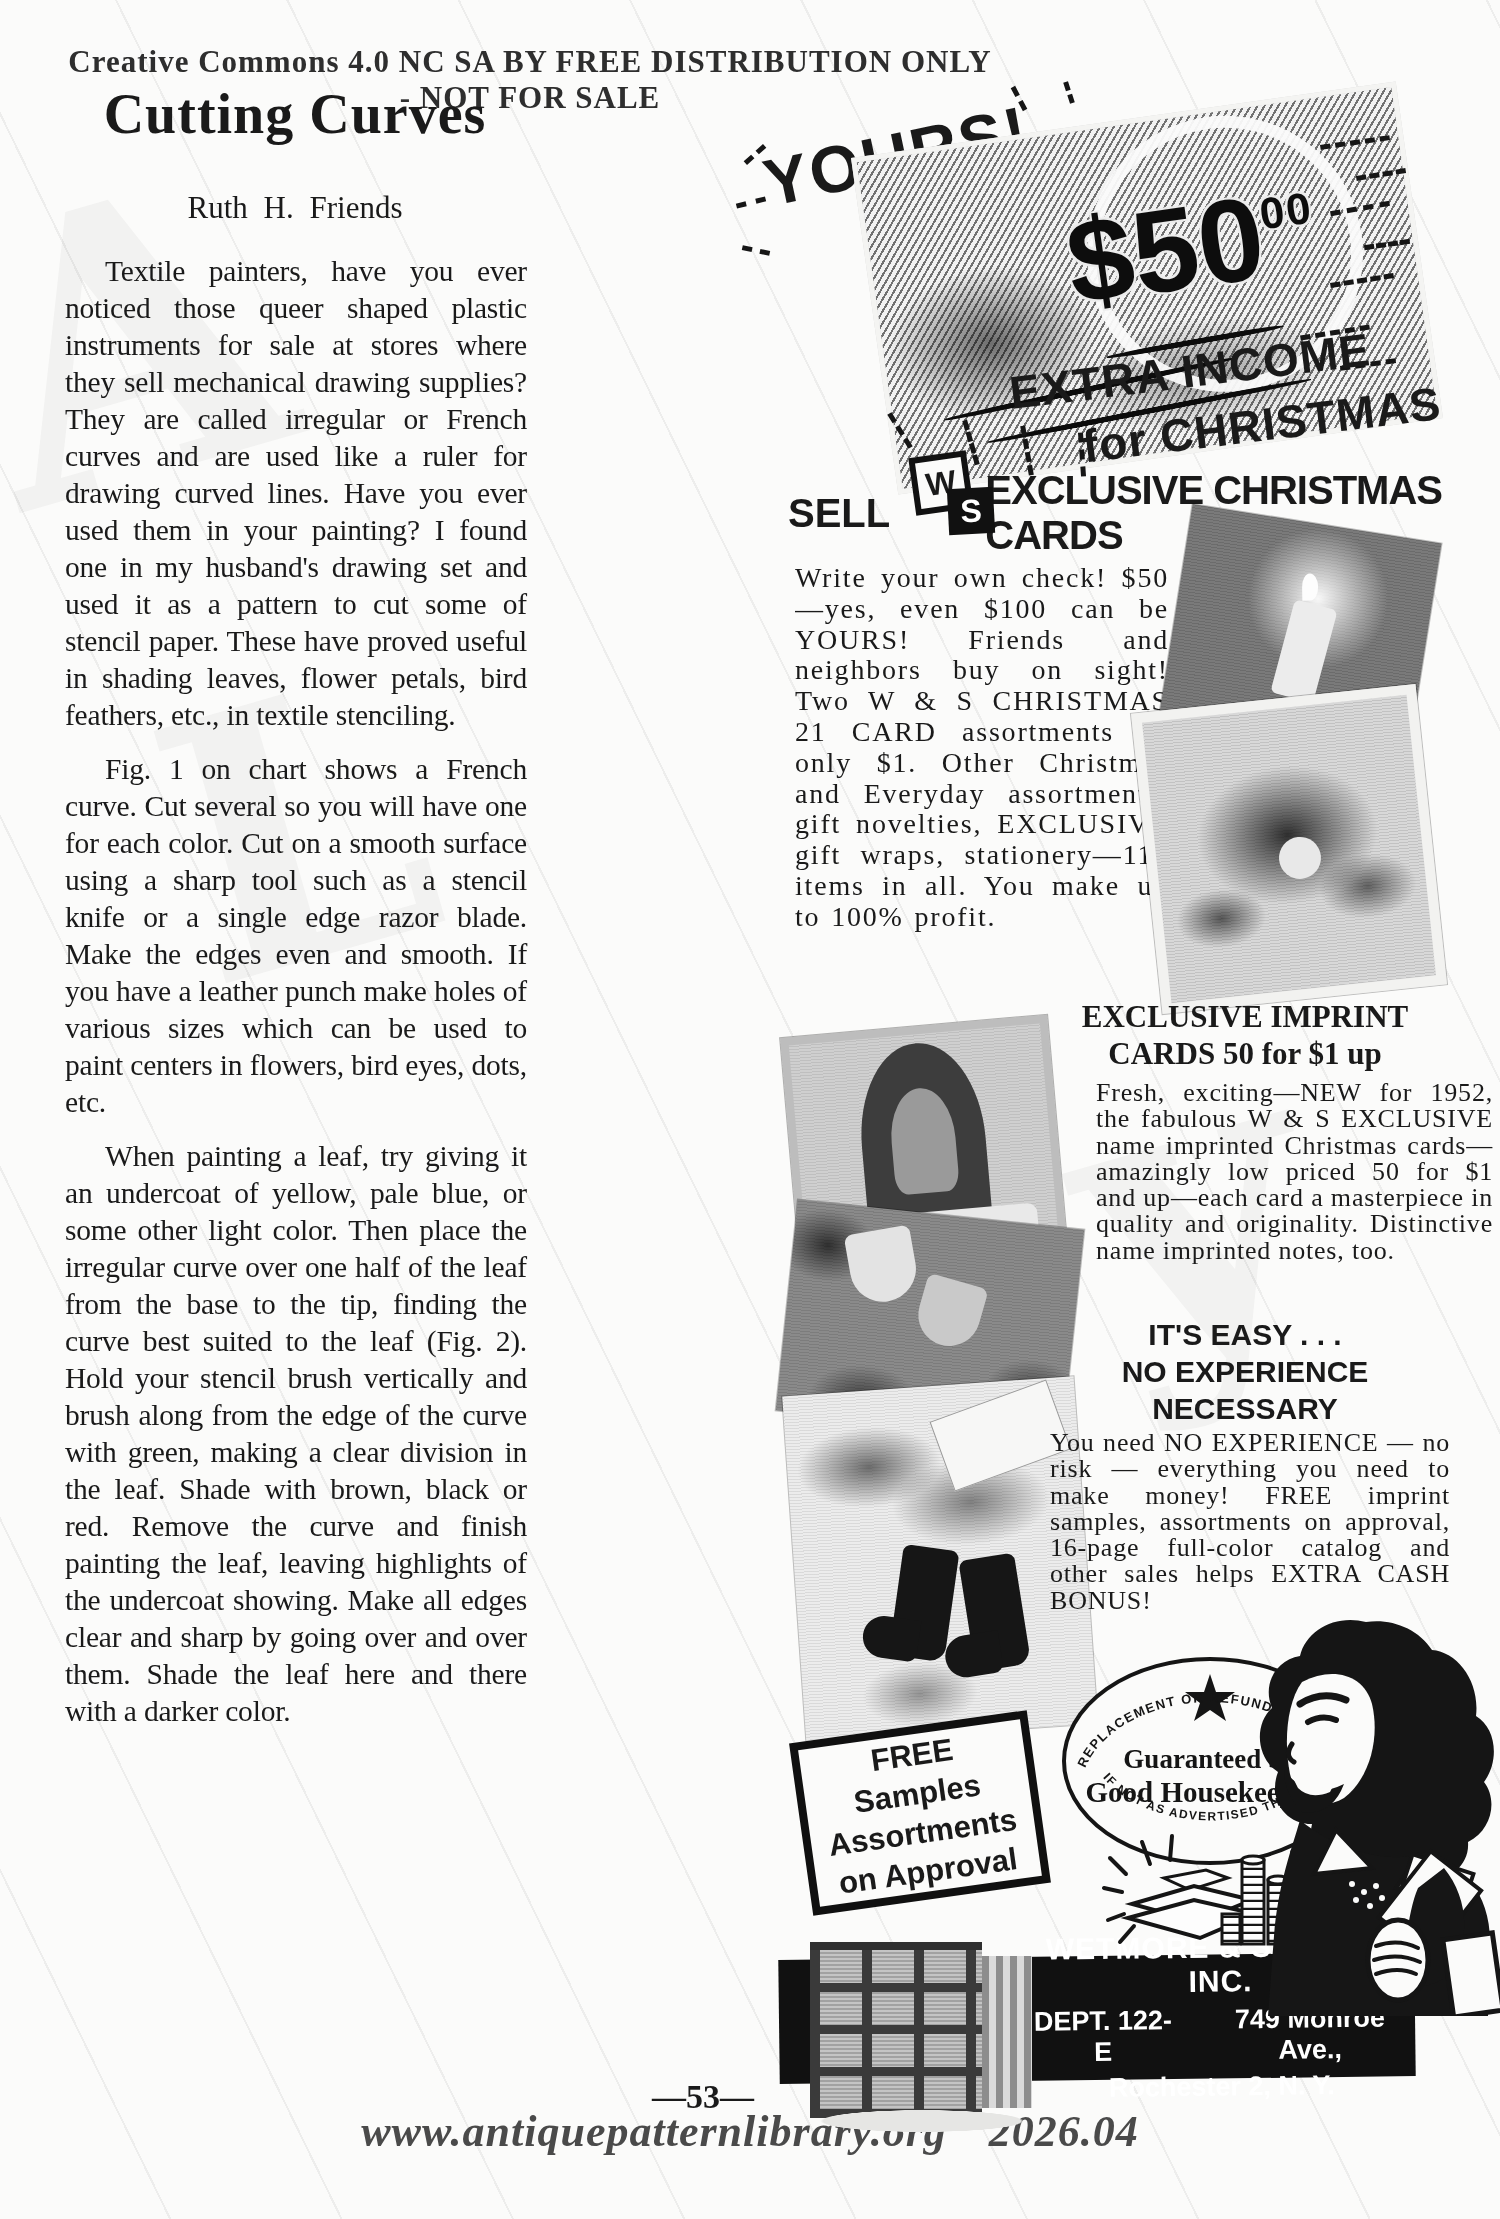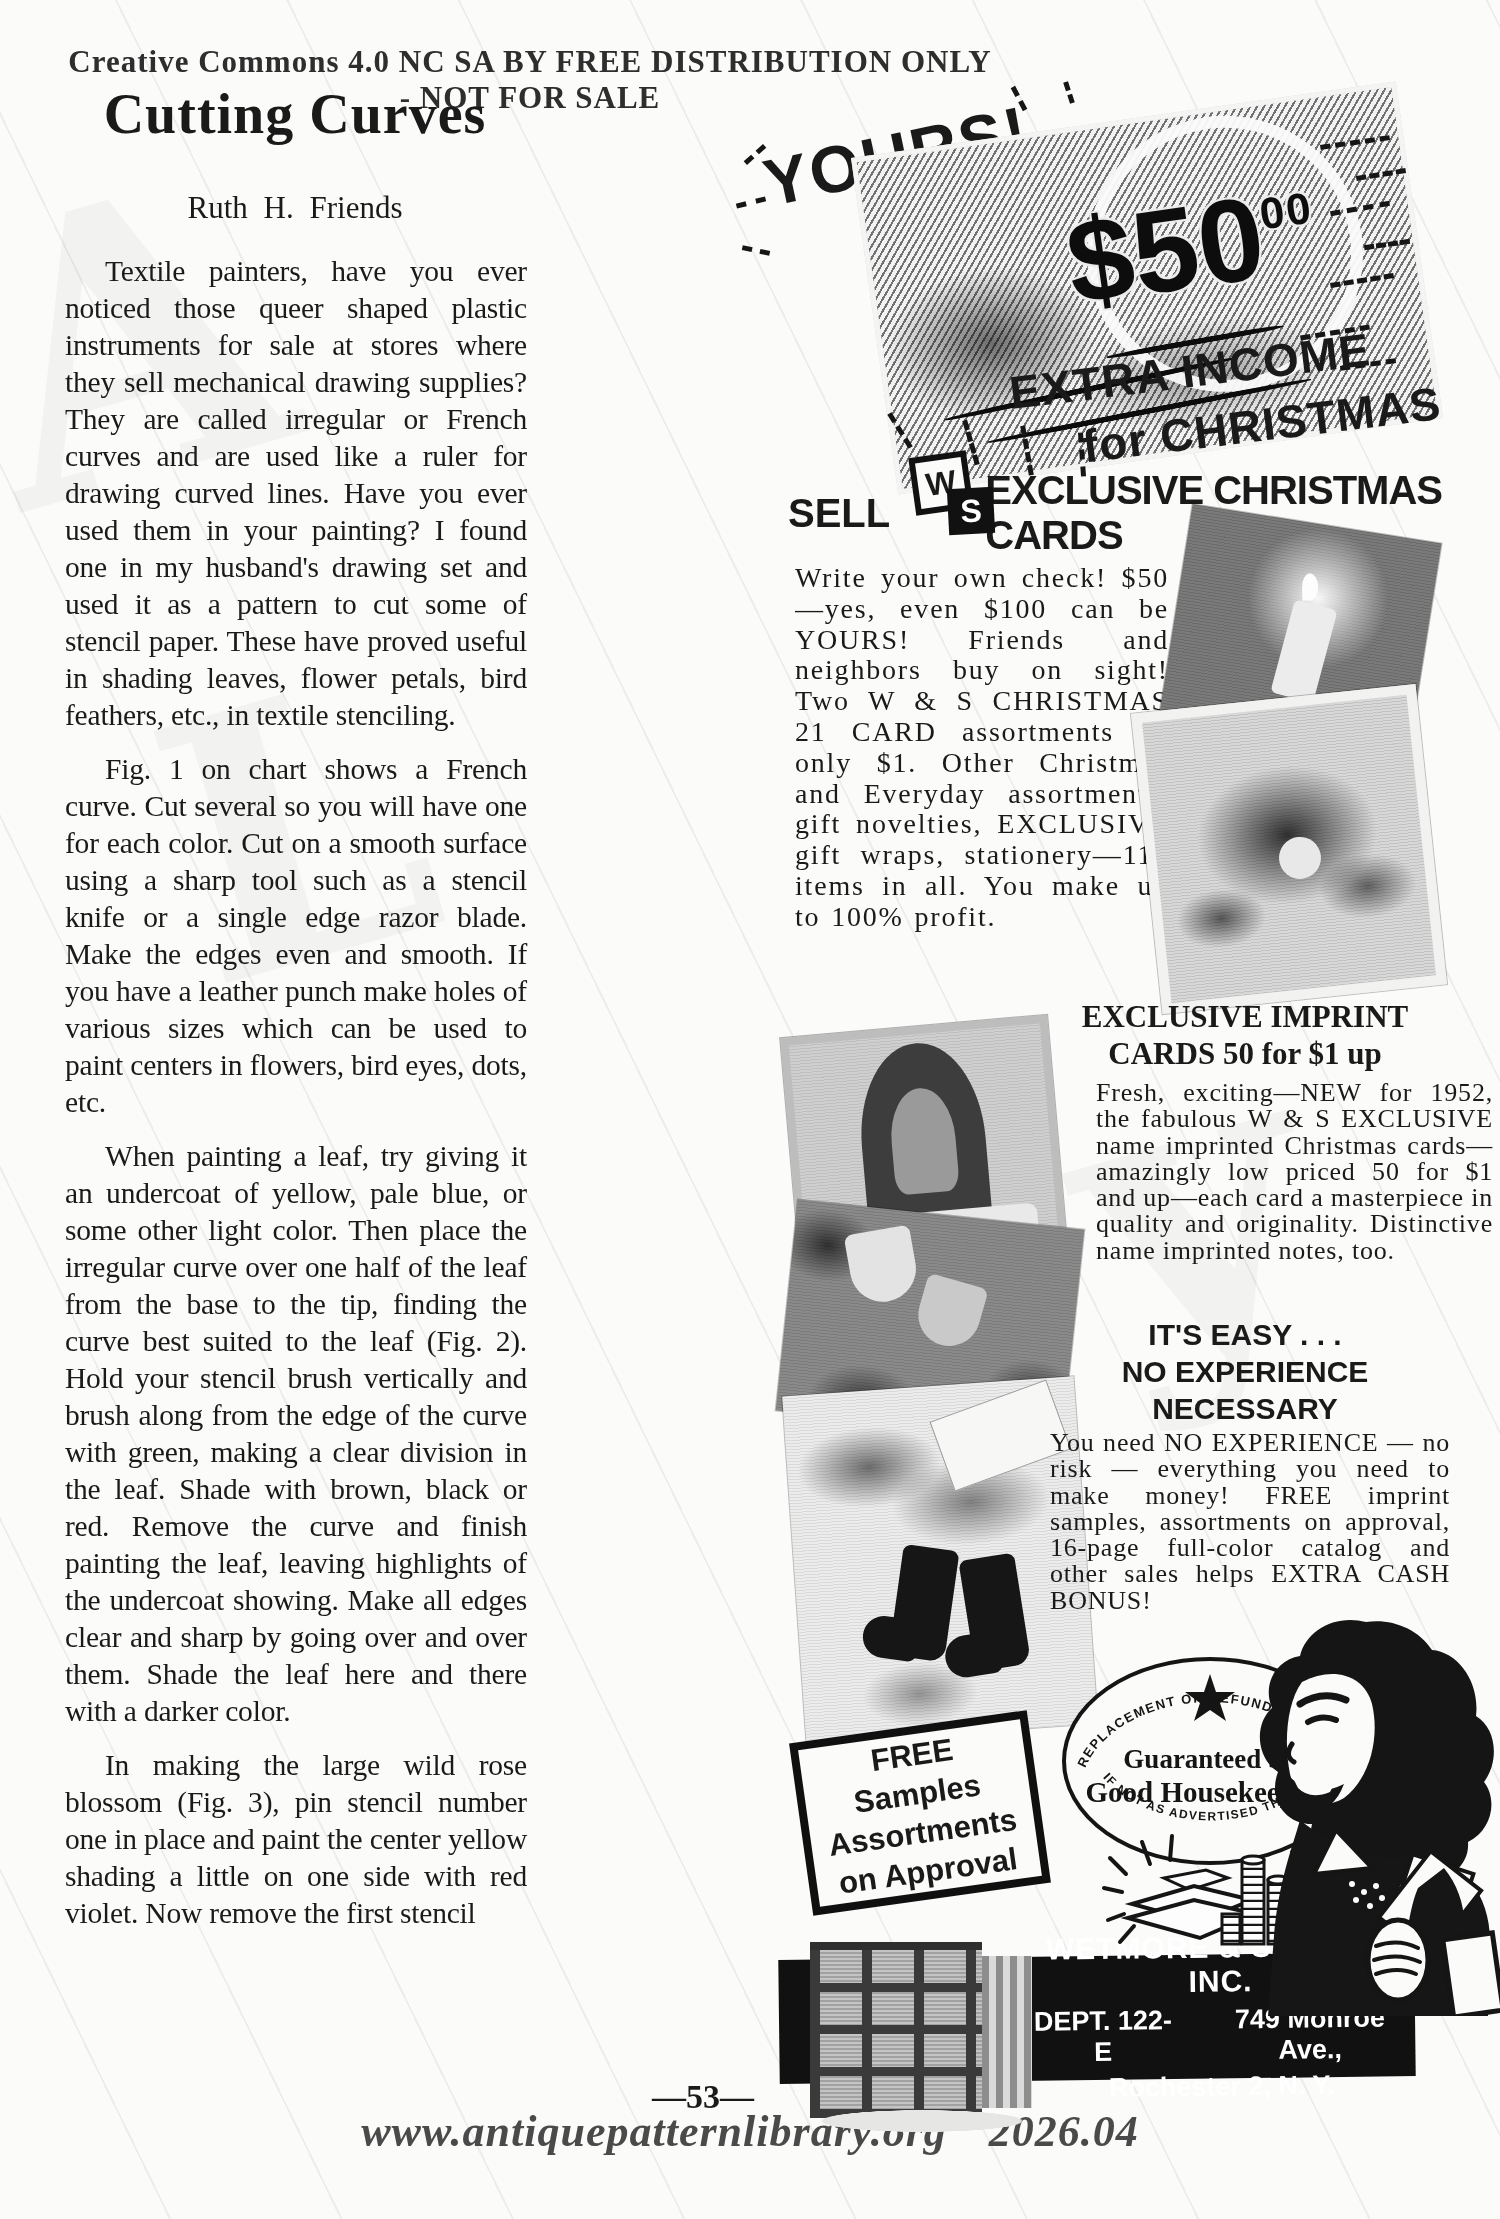--- a/index.html
+++ b/index.html
@@ -152,21 +152,20 @@
   <div class="ghost" style="left:1080px;top:980px;font-size:380px;transform:rotate(-16deg);">y</div>
 
   <div class="abs cc-notice">Creative Commons 4.0 NC SA BY FREE DISTRIBUTION ONLY - NOT FOR SALE</div>
 
   <div class="abs art-title">Cutting Curves</div>
   <div class="abs art-author">Ruth H. Friends</div>
   <div class="abs art-body">
     <p>Textile painters, have you ever noticed those queer shaped plastic instruments for sale at stores where they sell mechanical drawing supplies? They are called irregular or French curves and are used like a ruler for drawing curved lines. Have you ever used them in your painting? I found one in my husband's drawing set and used it as a pattern to cut some of stencil paper. These have proved useful in shading leaves, flower petals, bird feathers, etc., in textile stenciling.</p>
     <p>Fig. 1 on chart shows a French curve. Cut several so you will have one for each color. Cut on a smooth surface using a sharp tool such as a stencil knife or a single edge razor blade. Make the edges even and smooth. If you have a leather punch make holes of various sizes which can be used to paint centers in flowers, bird eyes, dots, etc.</p>
     <p>When painting a leaf, try giving it an undercoat of yellow, pale blue, or some other light color. Then place the irregular curve over one half of the leaf from the base to the tip, finding the curve best suited to the leaf (Fig. 2). Hold your stencil brush vertically and brush along from the edge of the curve with green, making a clear division in the leaf. Shade with brown, black or red. Remove the curve and finish painting the leaf, leaving highlights of the undercoat showing. Make all edges clear and sharp by going over and over them. Shade the leaf here and there with a darker color.</p>
-    <p>In making the large wild rose blossom (Fig. 3), pin stencil number one in place and paint the center yellow shading a little on one side with red violet. Now remove the first stencil</p>
   </div>
 
   <div class="abs yours">YOURS!</div>
   <div class="abs check">
     <div class="check-circle"></div>
     <div class="check-amount"><span>$50</span><span class="check-cents">00</span></div>
     <div class="scrib" style="left:50px;bottom:70px;width:300px;transform:rotate(-4deg);"></div>
     <div class="scrib" style="left:90px;bottom:40px;width:330px;transform:rotate(-3deg);"></div>
     <div class="scrib" style="left:220px;bottom:102px;width:180px;transform:rotate(-2deg);"></div>
   </div>

